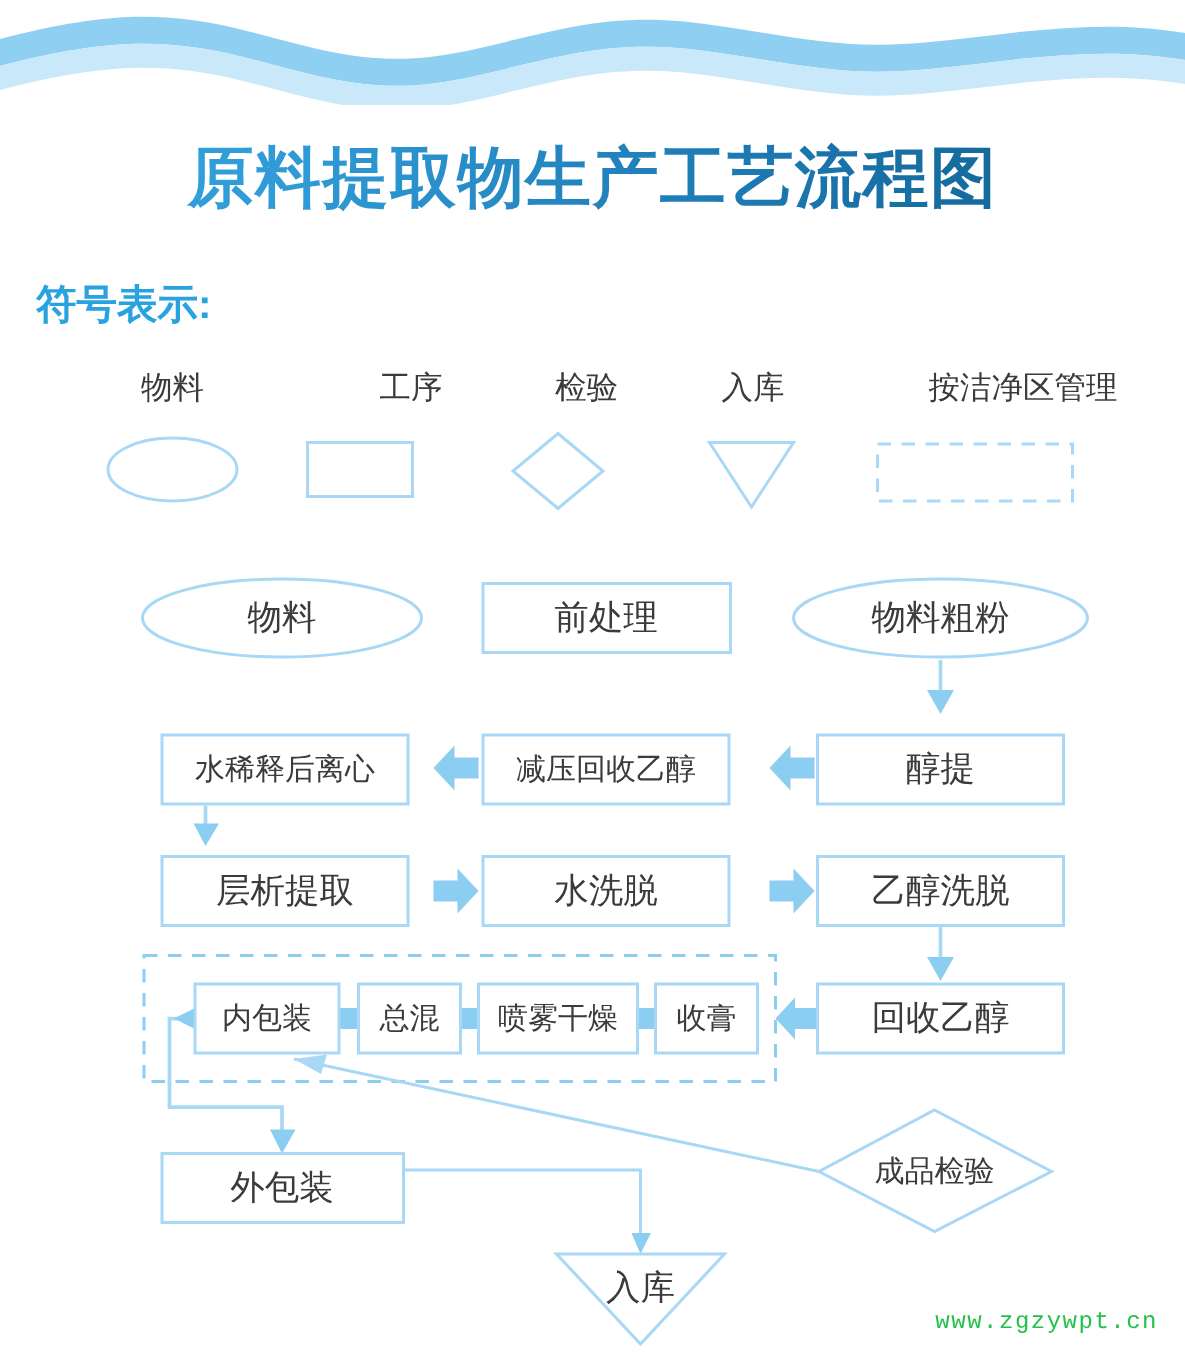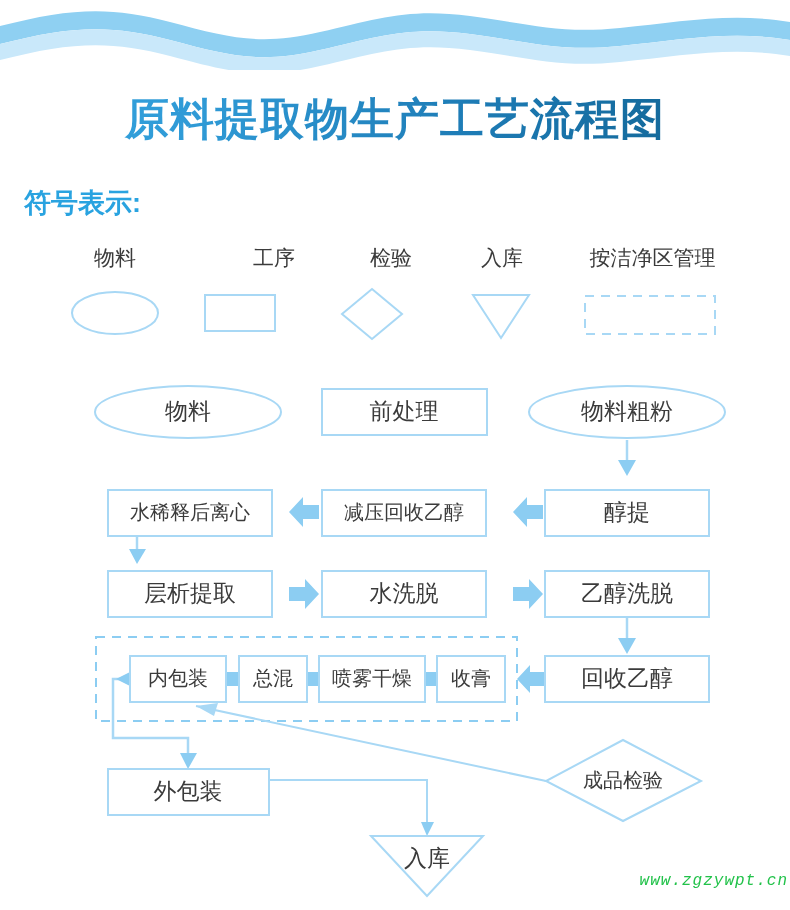--- a/index.html
+++ b/index.html
@@ -102,49 +102,48 @@
   .connector-thin {
     fill: none;
     stroke: #a8d8f5;
     stroke-width: 2;
   }
   .block-arrow {
     fill: #8ccdf2;
   }
   .watermark {
     position: absolute;
-    right: 2px;
+    right: 18px;
     top: 872px;
     font-family: "Liberation Mono", "DejaVu Sans Mono", monospace;
     font-size: 16px;
     color: #22c24a;
     letter-spacing: 1px;
     white-space: nowrap;
-    font-style: italic;
   }
 </style>
 </head>
 <body>
 
 <div id="root">
 
   <svg class="wave-band" viewBox="0 0 790 70" preserveAspectRatio="none">
     <path fill="#8fd0f2" d="M0,26 C70,8 110,6 170,22 C230,38 260,46 320,32 C380,18 410,8 470,16 C530,24 560,34 620,28 C680,22 730,12 790,22 L790,40 C730,30 680,40 620,46 C560,52 530,42 470,34 C410,26 380,36 320,50 C260,64 230,56 170,40 C110,24 70,26 0,44 Z"></path>
     <path fill="#c9e8fa" d="M0,44 C70,26 110,24 170,40 C230,56 260,64 320,50 C380,36 410,26 470,34 C530,42 560,52 620,46 C680,40 730,30 790,40 L790,56 C730,46 680,56 620,62 C560,68 530,58 470,50 C410,42 380,52 320,66 C260,80 230,72 170,56 C110,40 70,42 0,60 Z"></path>
   </svg>
 
   <div class="title">原料提取物生产工艺流程图</div>
 
   <div class="legend-heading">符号表示:</div>
 
   <div class="legend-label" style="left:60px; top:244px; width:110px;">物料</div>
   <div class="legend-label" style="left:185px; top:244px; width:110px;text-align:right;">工序</div>
   <div class="legend-label" style="left:336px; top:244px; width:110px;">检验</div>
   <div class="legend-label" style="left:447px; top:244px; width:110px;">入库</div>
-  <div class="legend-label" style="left:560px; top:244px; width:185px;">按洁净区管理</div>
+  <div class="legend-label" style="left:560px; top:244px; width:185px;text-align:right;">按洁净区管理</div>
 
   <svg class="flow" viewBox="0 0 790 910">
 
     <ellipse class="legend-shape" cx="115" cy="313" rx="43" ry="21"></ellipse>
     <rect class="legend-shape" x="205" y="295" width="70" height="36"></rect>
     <polygon class="legend-shape" points="372,289 402,314 372,339 342,314"></polygon>
     <polygon class="legend-shape" points="473,295 529,295 501,338"></polygon>
     <rect class="legend-shape dashed" x="585" y="296" width="130" height="38"></rect>
 
     <rect class="shape dashed" x="96" y="637" width="421" height="84"></rect>

